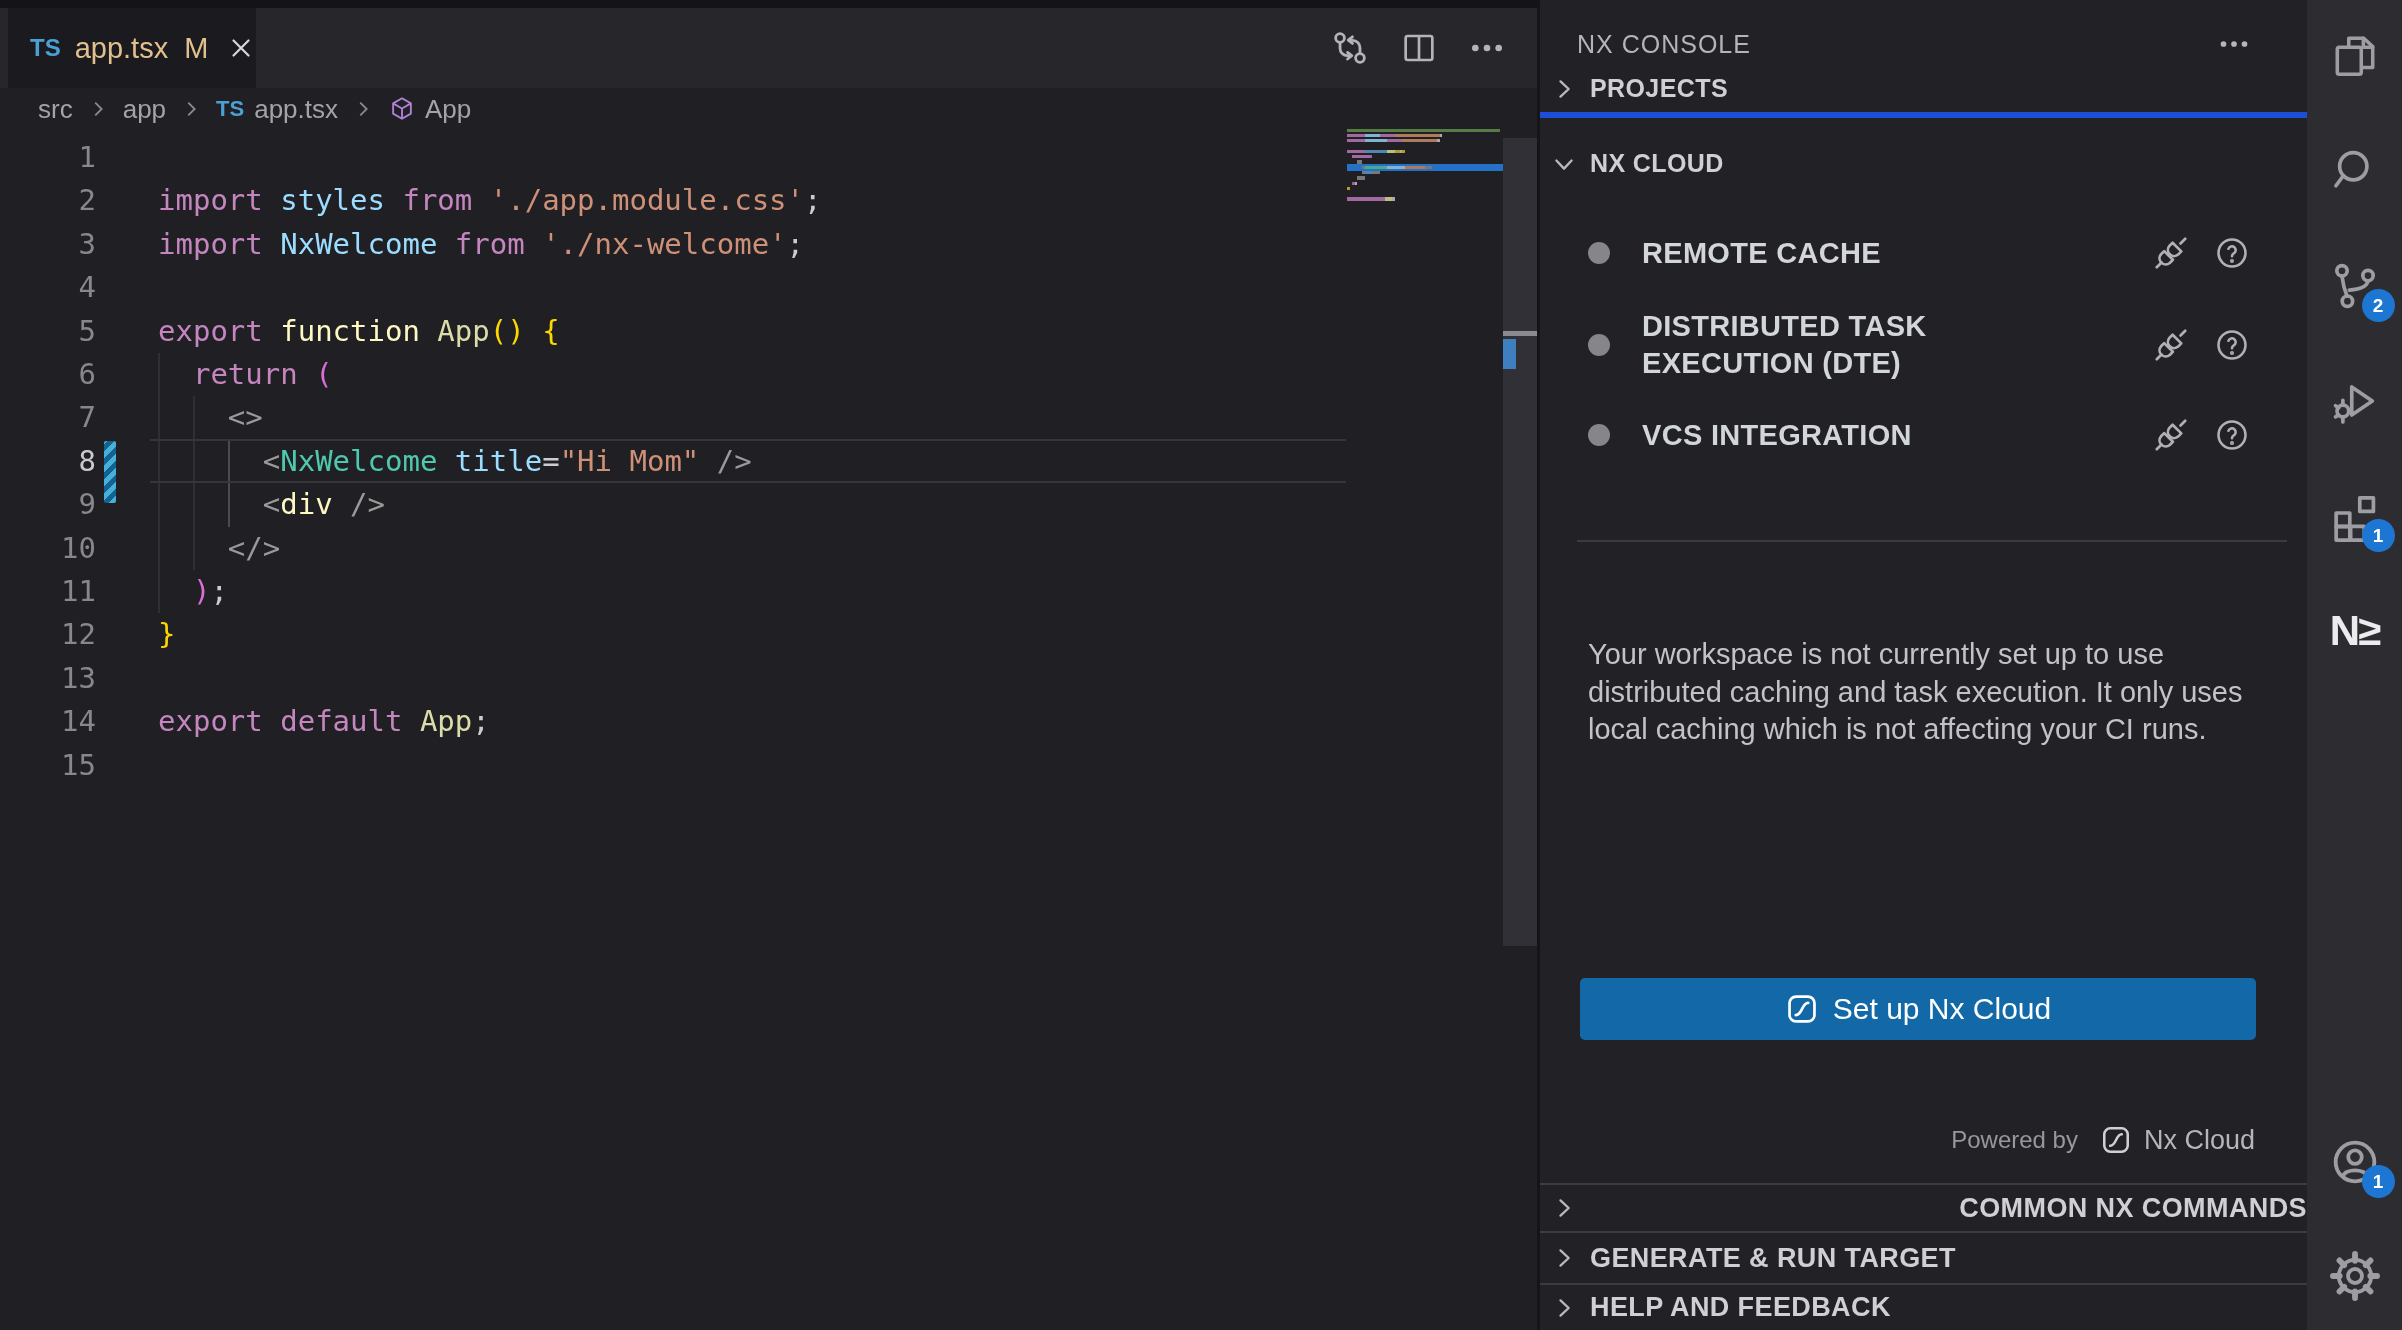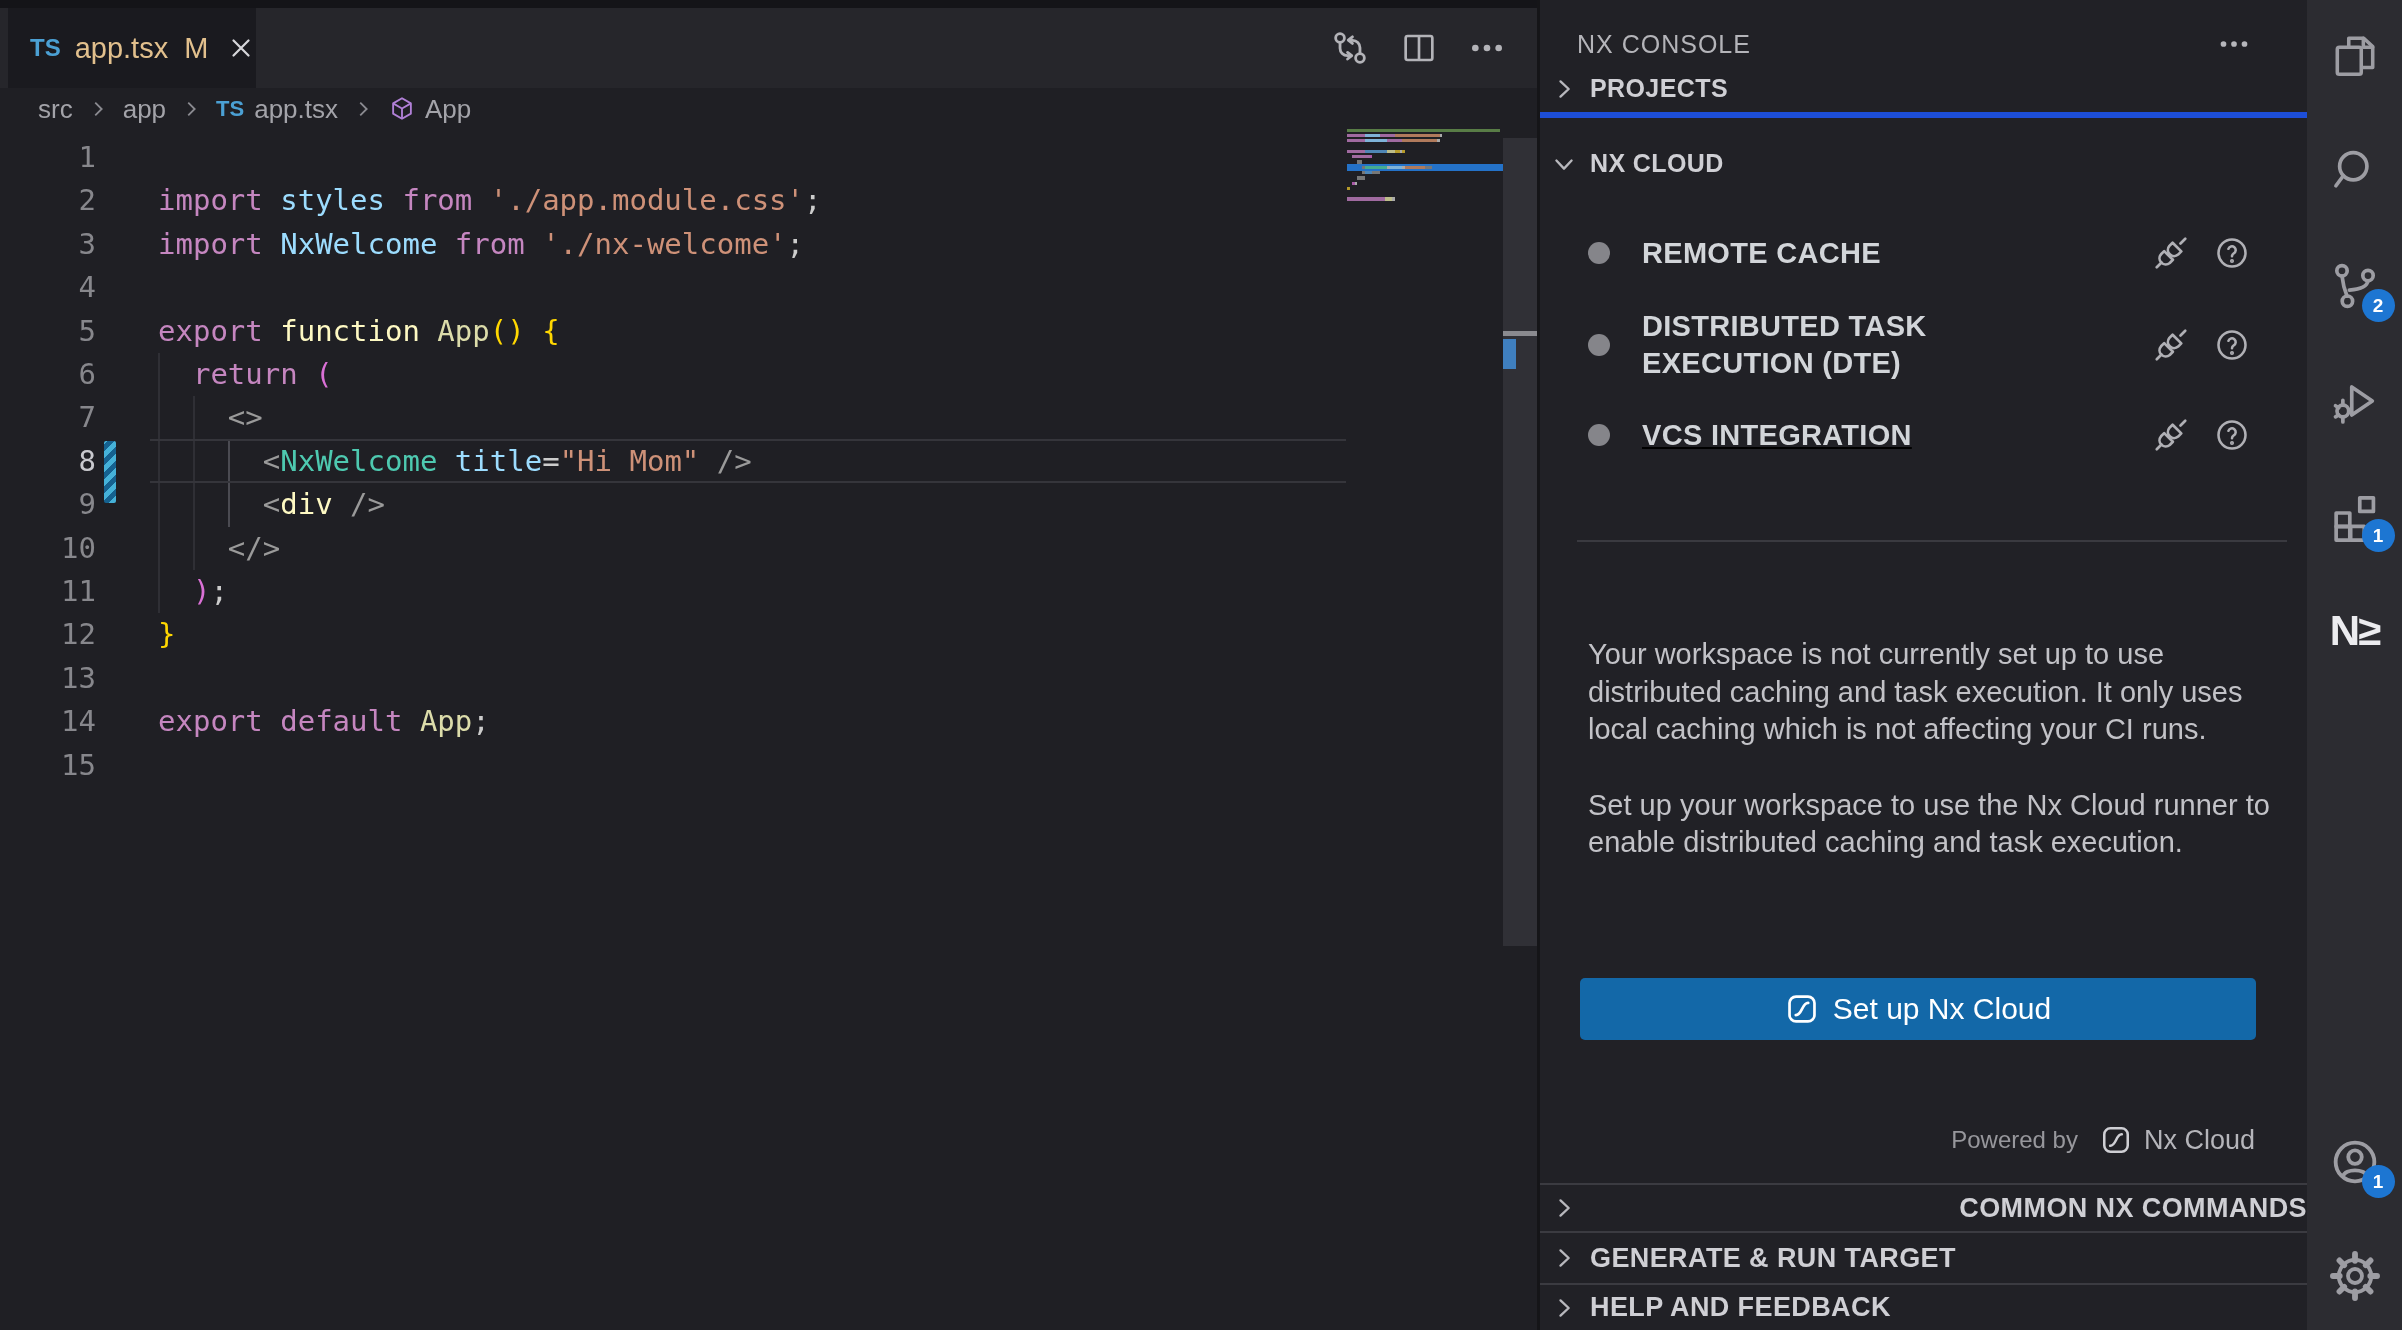--- a/index.html
+++ b/index.html
@@ -387,21 +387,21 @@
             </span>
             <span style="display:flex">
               <svg width="36" height="36" viewBox="0 0 24 24" fill="none" stroke="#b0b0b5" stroke-width="1.7" stroke-linecap="round" stroke-linejoin="round">
                 <circle cx="12" cy="12" r="9"></circle>
                 <path d="M9.6 9.2a2.5 2.5 0 113.6 3c-.9.6-1.2 1-1.2 2"></path>
                 <circle cx="12" cy="17.3" r="0.5" fill="#b0b0b5"></circle>
               </svg>
             </span>
           </span>
         </div>
-        <div class="cloud-item" style="top: 410px; height: 50px; text-decoration: underline;">
+        <div class="cloud-item" style="top: 410px; height: 50px;">
           <span class="cloud-bullet"></span>
           <span class="cloud-label">VCS INTEGRATION</span>
           <span class="cloud-icons">
             <span style="display:flex">
               <svg width="38" height="38" viewBox="0 0 24 24" fill="none" stroke="#b0b0b5" stroke-width="1.7" stroke-linecap="round" stroke-linejoin="round">
                 <path d="M18 6l3-3M6 18l-3 3"></path>
                 <path d="M13 5.5l5.5 5.5-2 2a3.9 3.9 0 01-5.5-5.5z"></path>
                 <path d="M11 18.5L5.5 13l-2 2a3.9 3.9 0 005.5 5.5z" transform="translate(2.2 -2.2) rotate(0)"></path>
               </svg>
             </span>
@@ -413,21 +413,20 @@
               </svg>
             </span>
           </span>
         </div>
       </div>
 
     <div id="cloud-divider"></div>
 
     <div id="cloud-paragraphs">
       <p class="cloud-p">Your workspace is not currently set up to use distributed caching and task execution. It only uses local caching which is not affecting your CI runs.</p>
-      <p class="cloud-p">Set up your workspace to use the Nx Cloud runner to enable distributed caching and task execution.</p>
     </div>
 
     <button id="setup-btn">
       <svg width="34" height="34" viewBox="0 0 24 24" fill="none" stroke="#ffffff" stroke-width="1.9" stroke-linecap="round">
         <rect x="3.2" y="3.2" width="17.6" height="17.6" rx="4.6"></rect>
           <path d="M7.6 16.3c4.6.3 4.3-8.9 8.8-8.6"></path>
       </svg>
       <span class="btn-label">Set up Nx Cloud</span>
     </button>
 

